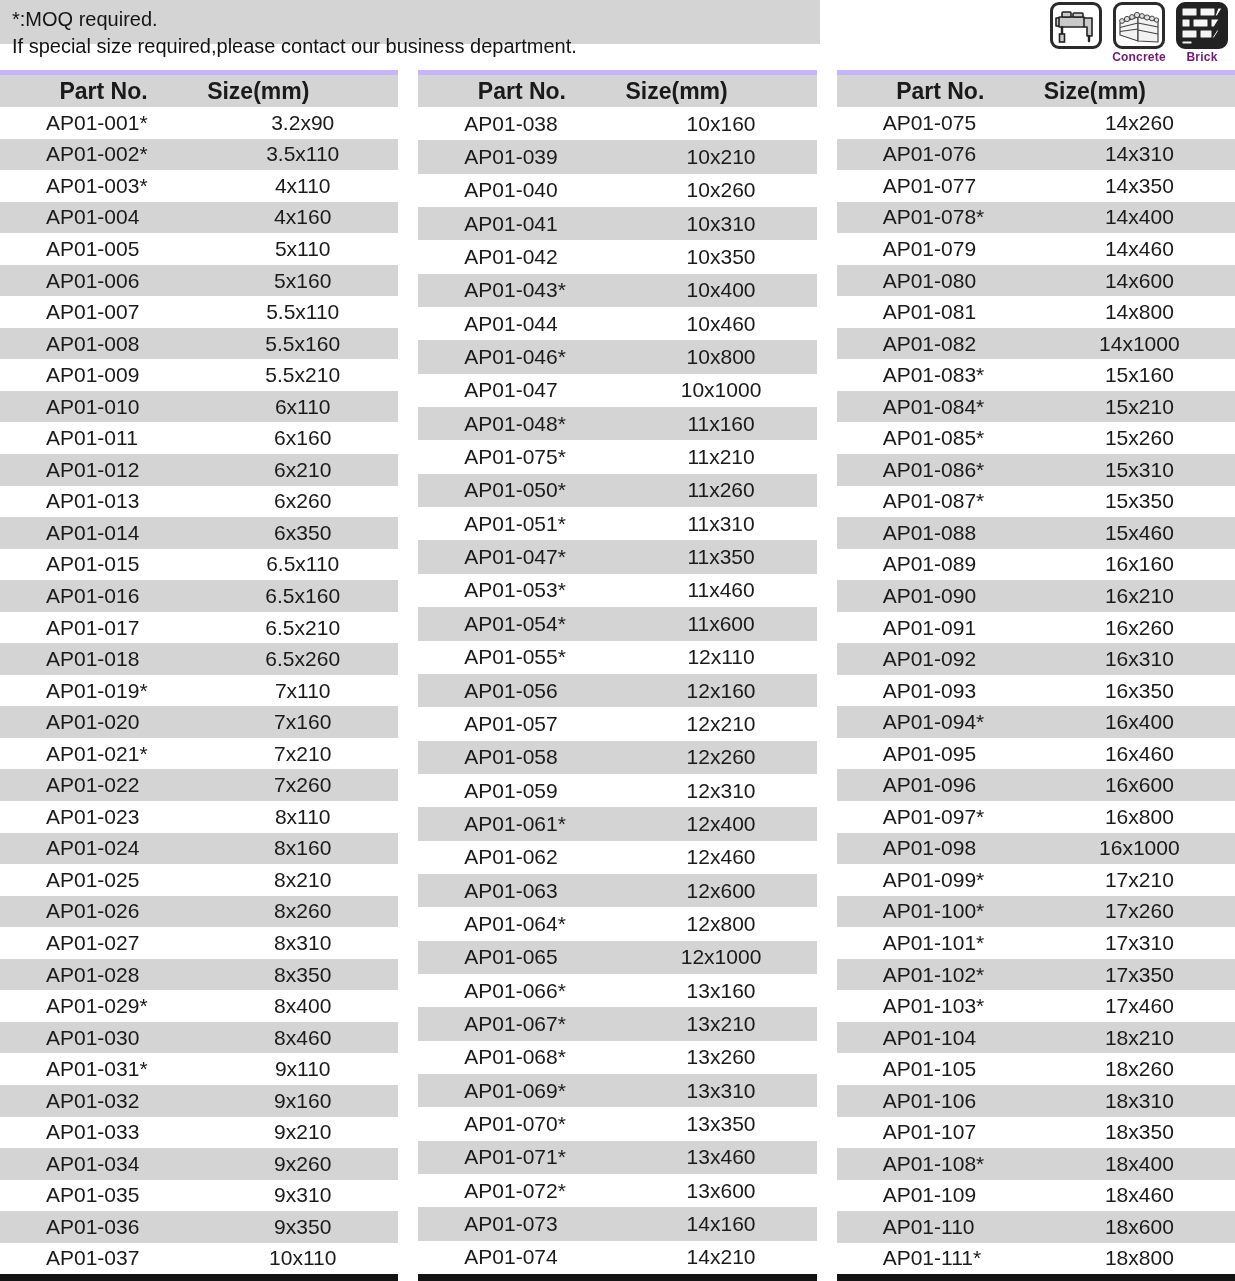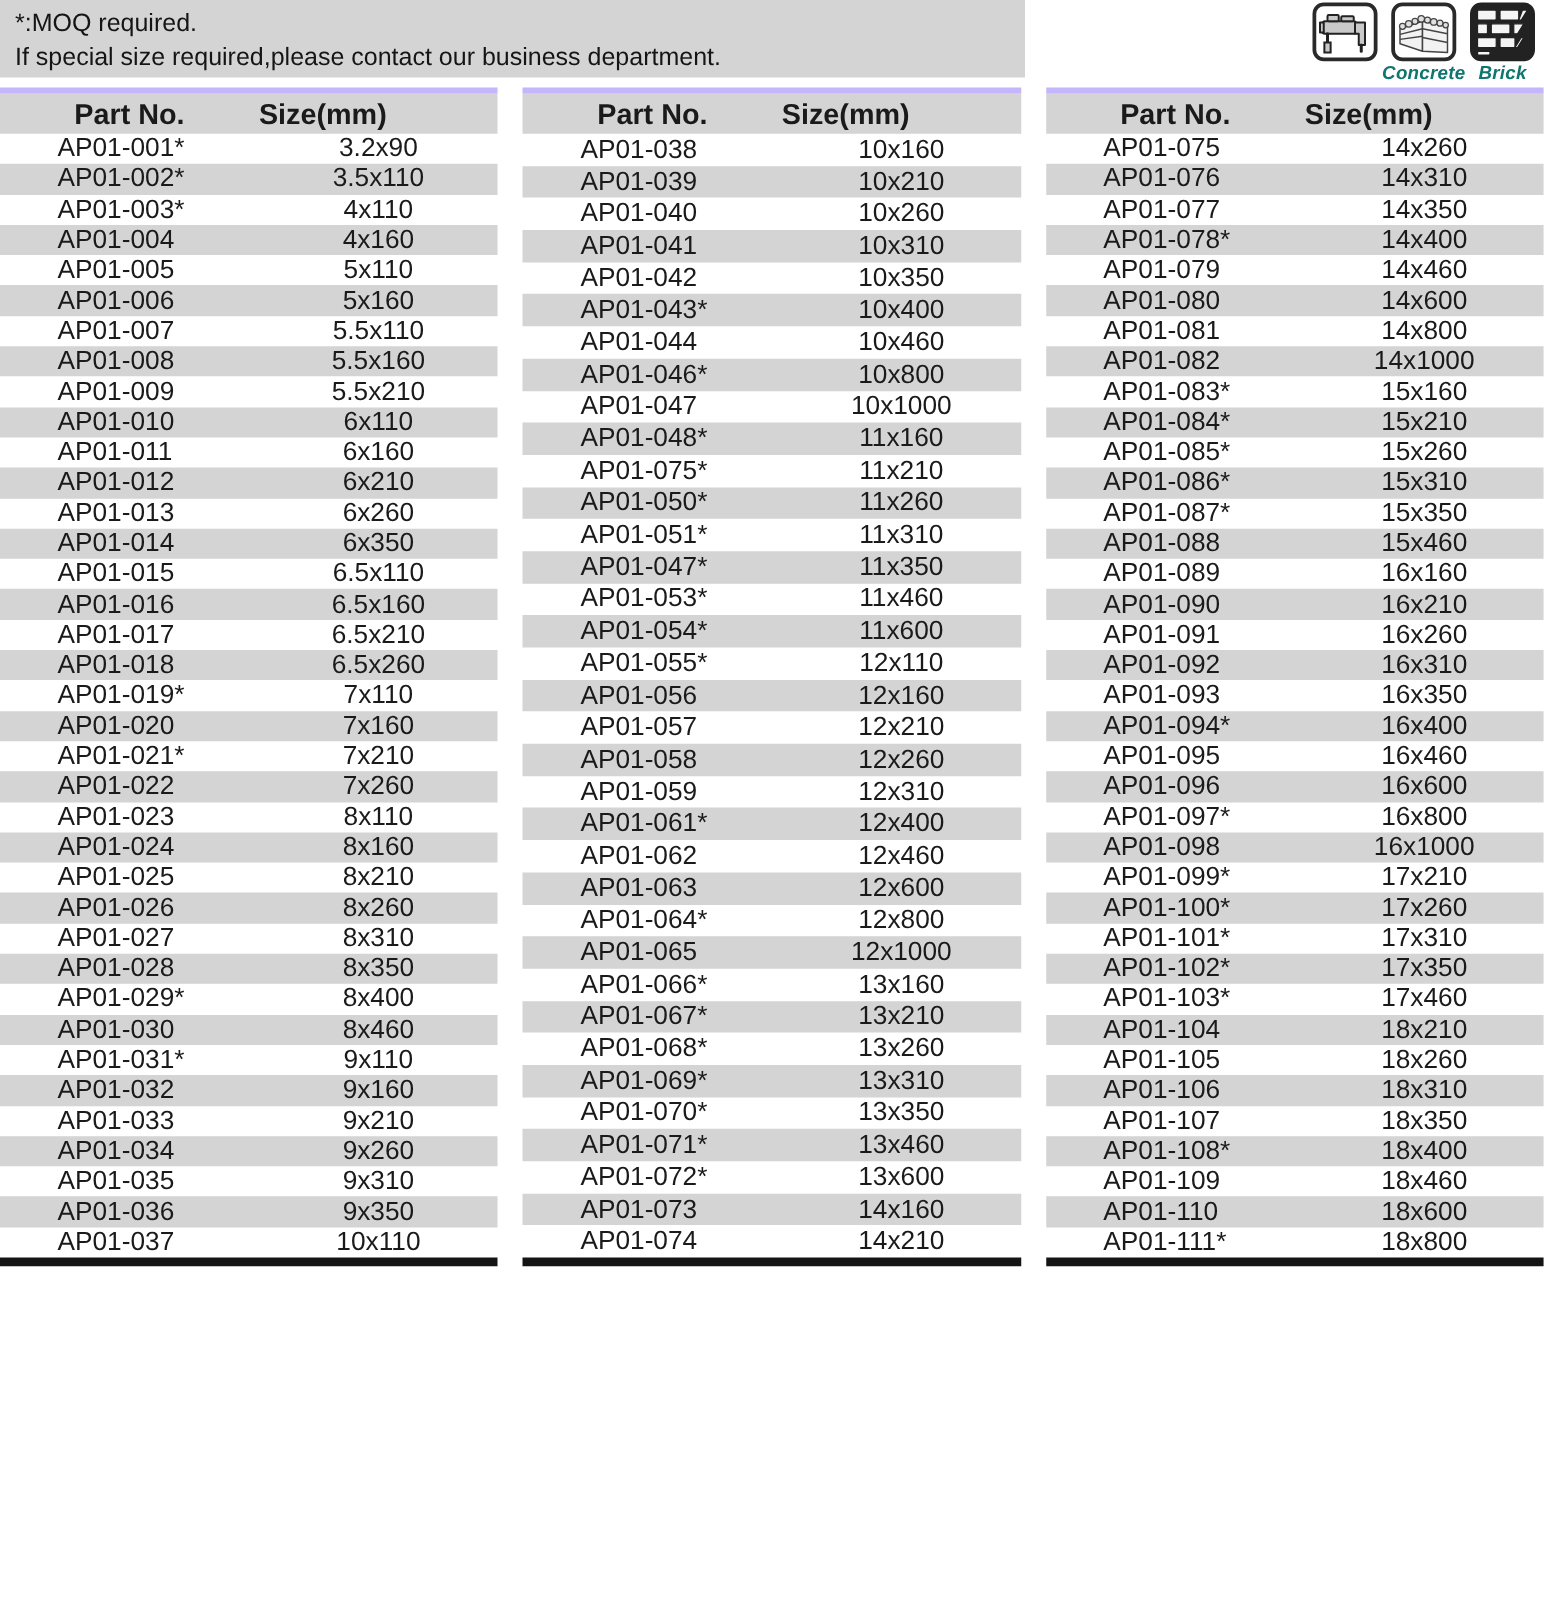--- a/index.html
+++ b/index.html
@@ -3,45 +3,45 @@
 <meta charset="utf-8">
 <style>
   html,body{margin:0;padding:0;}
   body{
     width:1235px;height:1281px;background:#ffffff;overflow:hidden;
     font-family:"Liberation Sans", sans-serif;color:#1a1a1a;
     -webkit-font-smoothing:antialiased;
   }
   .top{position:relative;width:1235px;height:70px;}
   .note{
-    position:absolute;left:0;top:0;width:820px;height:62px;
+    position:absolute;left:0;top:0;width:820px;height:44px;
     background:#d4d4d4;box-sizing:border-box;padding:6px 12px 0 12px;
     font-size:20px;line-height:27px;color:#151515;
   }
   .legend{position:absolute;top:2px;right:6px;display:flex;gap:9px;}
   .legend-item{width:54px;display:flex;flex-direction:column;align-items:center;}
   .icon-box{
     width:52px;height:47px;box-sizing:border-box;border:3px solid #2a2a2a;
     border-radius:9px;background:#fff;display:flex;align-items:center;justify-content:center;
   }
   .icon-box.dark{background:#222;border-color:#222;}
-  .legend-label{font-size:15px;font-weight:bold;margin-top:1px;color:#0f766e;letter-spacing:0.2px;font-style:italic;}
+  .legend-label{font-size:12px;font-weight:bold;margin-top:1px;color:#701a75;letter-spacing:0.2px;}
 
   .tables{display:flex;gap:20px;width:1235px;}
   .col-table{
     flex:1;box-sizing:border-box;
     border-top:5px solid #c4b5fd;border-bottom:7px solid #141414;
   }
   .t-header{
     display:flex;height:32px;align-items:center;background:#d4d4d4;
     font-weight:bold;font-size:23px;
   }
   .t-header .c1{width:52%;text-align:center;}
   .t-header .c2{width:48%;}
-  .t-body{height:899px;display:flex;flex-direction:column;}
+  .t-body{height:1167px;display:flex;flex-direction:column;}
   .t-row{flex:1;display:flex;align-items:center;font-size:21px;}
   .t-row:nth-child(even){background:#d4d4d4;}
   .t-row .c1{width:52%;box-sizing:border-box;padding-left:46px;text-align:left;}
   .t-row .c2{width:48%;text-align:center;}
 </style>
 </head>
 <body>
 
 <div class="top">
   <div class="note">

